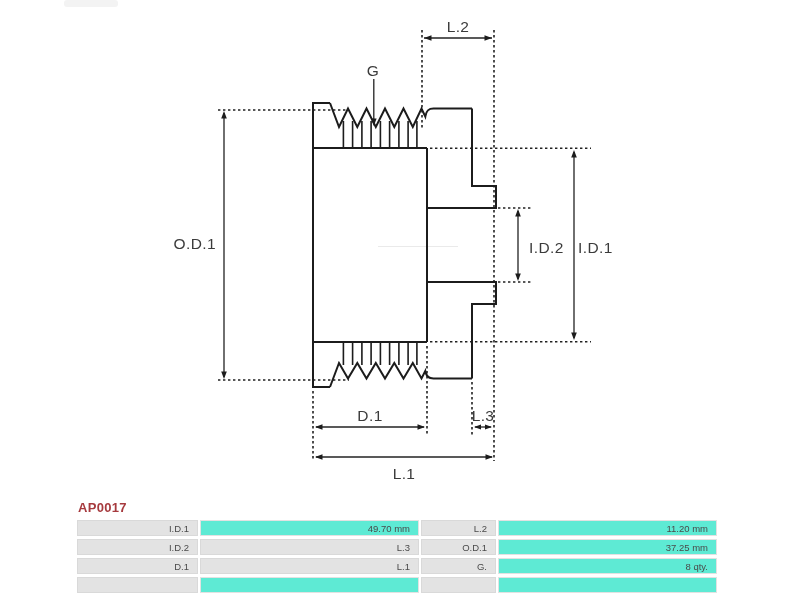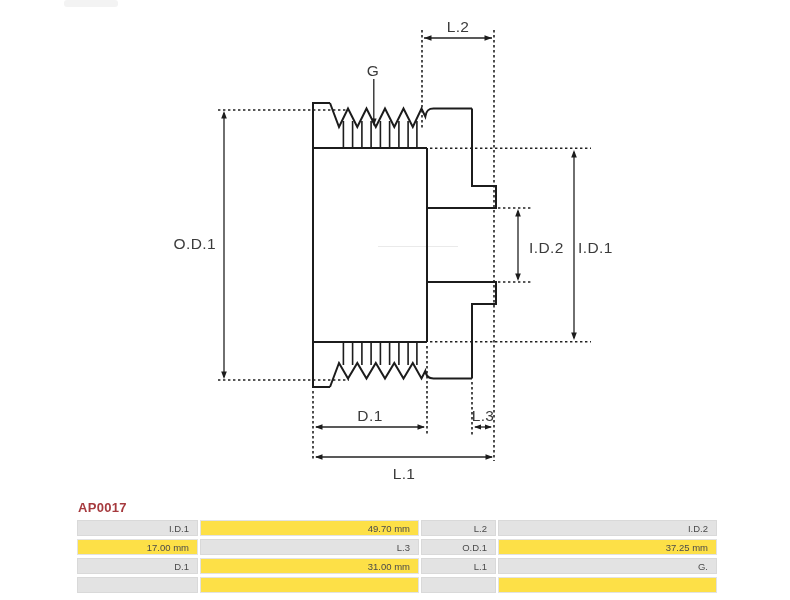--- a/index.html
+++ b/index.html
@@ -42,21 +42,21 @@
   .cell {
     font-size: 9.5px;
     line-height: 14px;
     color: #4a4a4a;
     text-align: right;
     padding: 1px 8px 0 0;
     overflow: hidden;
     white-space: nowrap;
   }
   .cell.lbl { background: #e3e3e3; border: 1px solid #d9d9d9; }
-  .cell.val { background: #fde047; border: 1px solid #e2e2e2; }
+  .cell.val { background: #5eead4; border: 1px solid #e2e2e2; }
 
   
   .outline { fill: none; stroke: #1c1c1c; stroke-width: 2; stroke-linejoin: miter; }
   .dotted  { fill: none; stroke: #222222; stroke-width: 1.6; stroke-dasharray: 2.4 2.6; }
   .dim     { fill: none; stroke: #222222; stroke-width: 1.3; }
   .ah      { fill: #1c1c1c; stroke: none; }
   .dimlabel {
     font-family: "Liberation Sans", sans-serif;
     font-size: 15.5px;
     letter-spacing: 0.4px;
@@ -166,32 +166,32 @@
     </g>
   </svg>
 
   <div class="part-number">AP0017</div>
 
   <div class="spec-table">
 
     <div class="cell lbl">I.D.1</div>
     <div class="cell val">49.70 mm</div>
     <div class="cell lbl">L.2</div>
+    <div class="cell val">11.20 mm</div>
 
     <div class="cell lbl">I.D.2</div>
-    <div class="cell val">17.00 mm</div>
     <div class="cell lbl">L.3</div>
 
     <div class="cell lbl">O.D.1</div>
     <div class="cell val">37.25 mm</div>
     <div class="cell lbl">D.1</div>
-    <div class="cell val">31.00 mm</div>
 
     <div class="cell lbl">L.1</div>
     <div class="cell lbl">G.</div>
+    <div class="cell val">8 qty.</div>
 
     <div class="cell lbl"></div>
     <div class="cell val"></div>
     <div class="cell lbl"></div>
     <div class="cell val"></div>
   </div>
 
 </div>
 
 </body></html>

